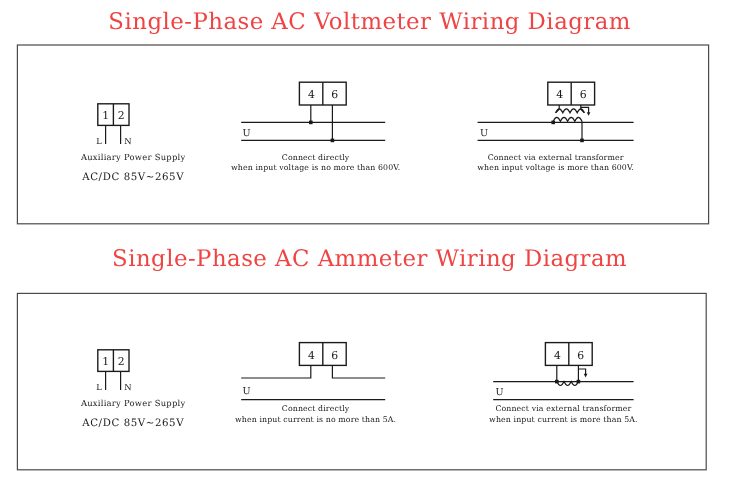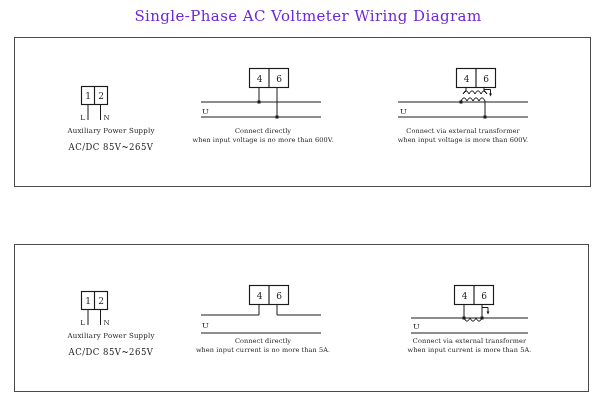--- a/index.html
+++ b/index.html
@@ -1,20 +1,20 @@
 <!DOCTYPE html>
 <html><head>
 <meta charset="utf-8">
 <style>
   html,body { margin:0; padding:0; }
   body { width:616px; height:408px; background:#ffffff; position:relative;
          font-family:"DejaVu Serif", serif; color:#1a1a1a; }
   .page { position:absolute; inset:0; background:#fff; }
   .title { position:absolute; left:0; width:616px; text-align:center;
-           font-size:15px; letter-spacing:0.4px; color:#6d28d9; }
+           font-size:19px; letter-spacing:0.4px; color:#ef4444; }
   .title1 { top:7px; }
   .title2 { top:205px; }
   .panel { position:absolute; border:1px solid #4a4a4a; background:#fff; }
   .panel1 { left:14px; top:37px; width:575px; height:148px; }
   .panel2 { left:14px; top:244px; width:573px; height:146px; }
   svg.sec { position:absolute; overflow:visible; }
   .w  { stroke:#1a1a1a; fill:none; stroke-width:1; }
   .bx { stroke-width:1.15; }
   .dot { fill:#1a1a1a; stroke:none; }
   .arr { fill:#1a1a1a; stroke:none; }
@@ -79,20 +79,21 @@
       <line class="w" x1="68" y1="41" x2="68" y2="42"></line>
       <rect class="dot" x="66.5" y="40.5" width="3" height="3"></rect>
       <line class="w" x1="92" y1="41" x2="92" y2="57"></line>
       <rect class="dot" x="90.5" y="55.5" width="3" height="3"></rect>
       <text class="t8" x="7" y="53.5">U</text>
       <text class="t65" x="70" y="73" text-anchor="middle">Connect via external transformer</text>
       <text class="t65" x="70" y="82" text-anchor="middle">when input voltage is more than 600V.</text>
     </svg>
   </div>
 
+  <div class="title title2">Single-Phase AC Ammeter Wiring Diagram</div>
 
   <div class="panel panel2">
 
     <svg class="sec" style="left:46px;top:40px" width="100" height="78" viewBox="0 0 100 78">
       <rect class="w bx" x="20.5" y="6.5" width="26" height="18"></rect>
       <line class="w bx" x1="33.5" y1="6.5" x2="33.5" y2="24.5"></line>
       <text class="t9" x="27" y="19" text-anchor="middle">1</text>
       <text class="t9" x="40" y="19" text-anchor="middle">2</text>
       <line class="w" x1="27" y1="24.5" x2="27" y2="40"></line>
       <line class="w" x1="39.5" y1="24.5" x2="39.5" y2="40"></line>

